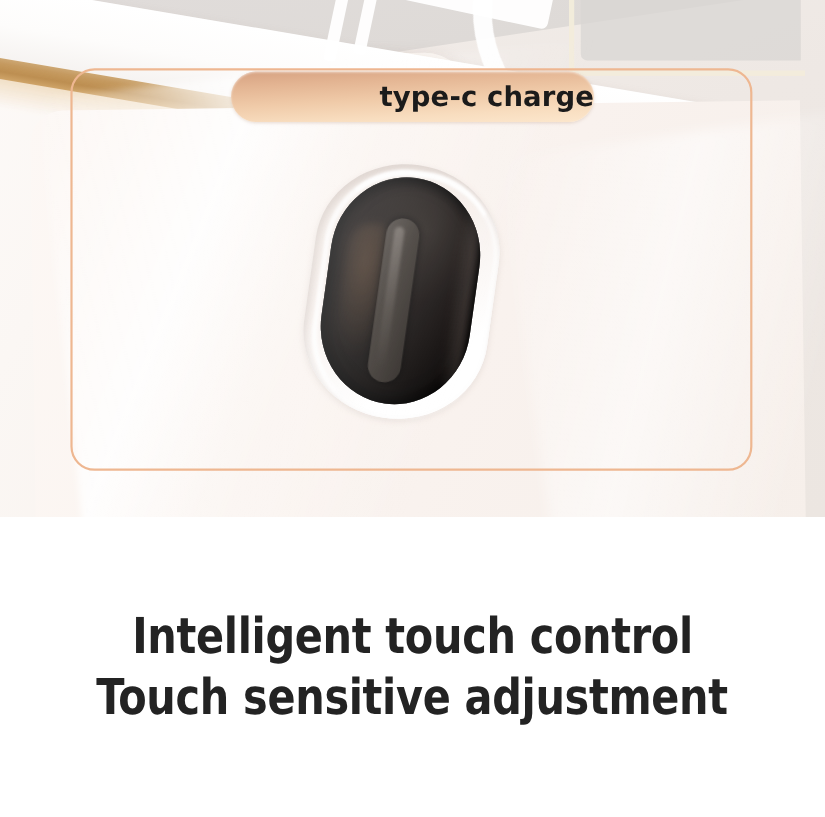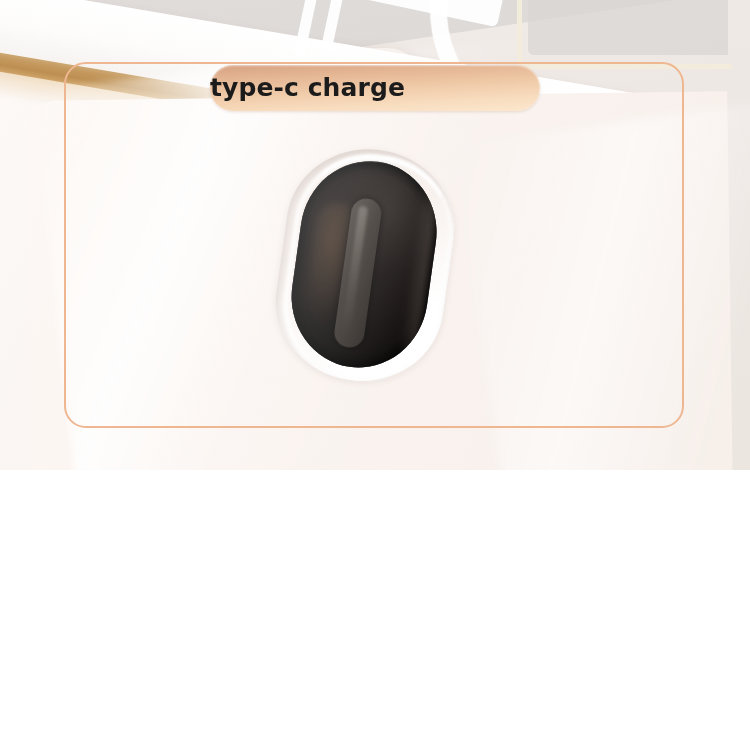--- a/index.html
+++ b/index.html
@@ -338,21 +338,21 @@
       #d6a181 0%,
       #e3b492 22%,
       #f0cba9 52%,
       #f8ddbf 78%,
       #fce7cd 100%);
     box-shadow:
       inset 0 1px 2px rgba(255,255,255,.55),
       0 1px 3px rgba(186,150,126,.30);
     display: flex;
     align-items: center;
-    justify-content: flex-start;
+    justify-content: flex-end;
   }
   .pill-text {
     font-family: "DejaVu Sans", "Liberation Sans", sans-serif;
     font-size: 25px;
     font-weight: 700;
     color: #1b1b1b;
     letter-spacing: .1px;
     white-space: nowrap;
     line-height: 1;
     padding-bottom: 1px;
@@ -423,14 +423,18 @@
     <div class="sheen2"></div>
 
     <div class="frame"></div>
 
     <div class="pill">
       <span class="pill-text">type-c charge</span>
     </div>
 
   </div>
 
+  <div class="text-section">
+    <div class="headline">Intelligent touch control</div>
+    <div class="headline">Touch sensitive adjustment</div>
+  </div>
 
 </div>
 
 </body></html>

